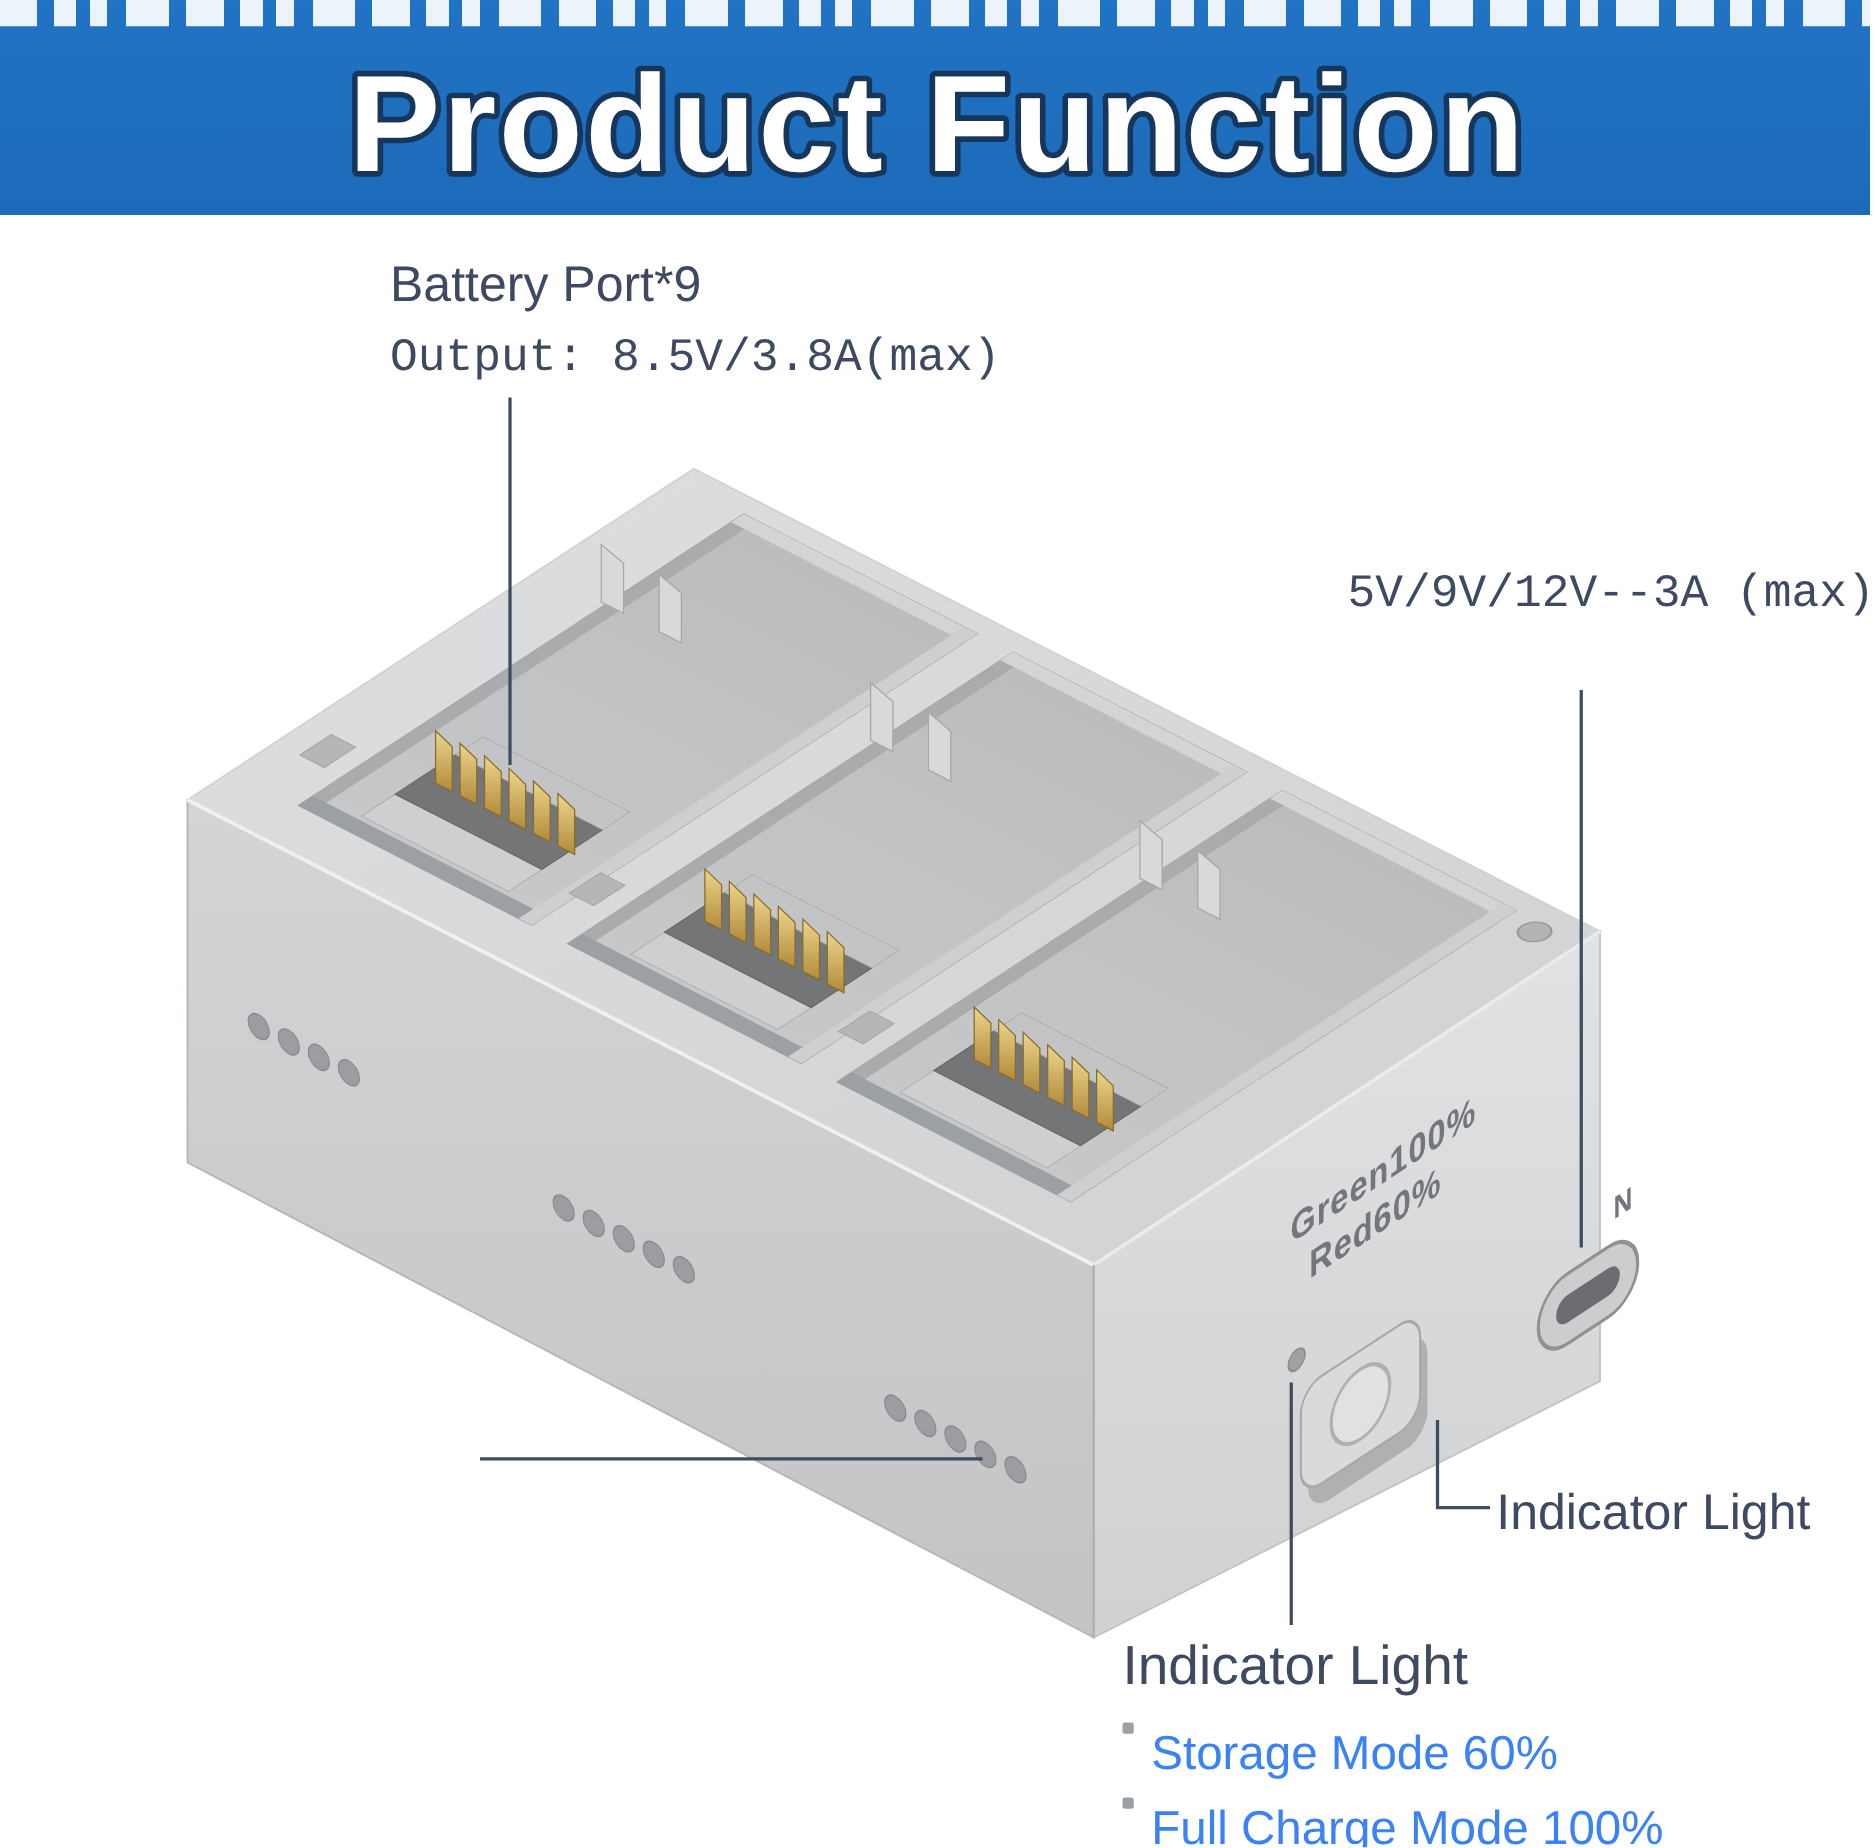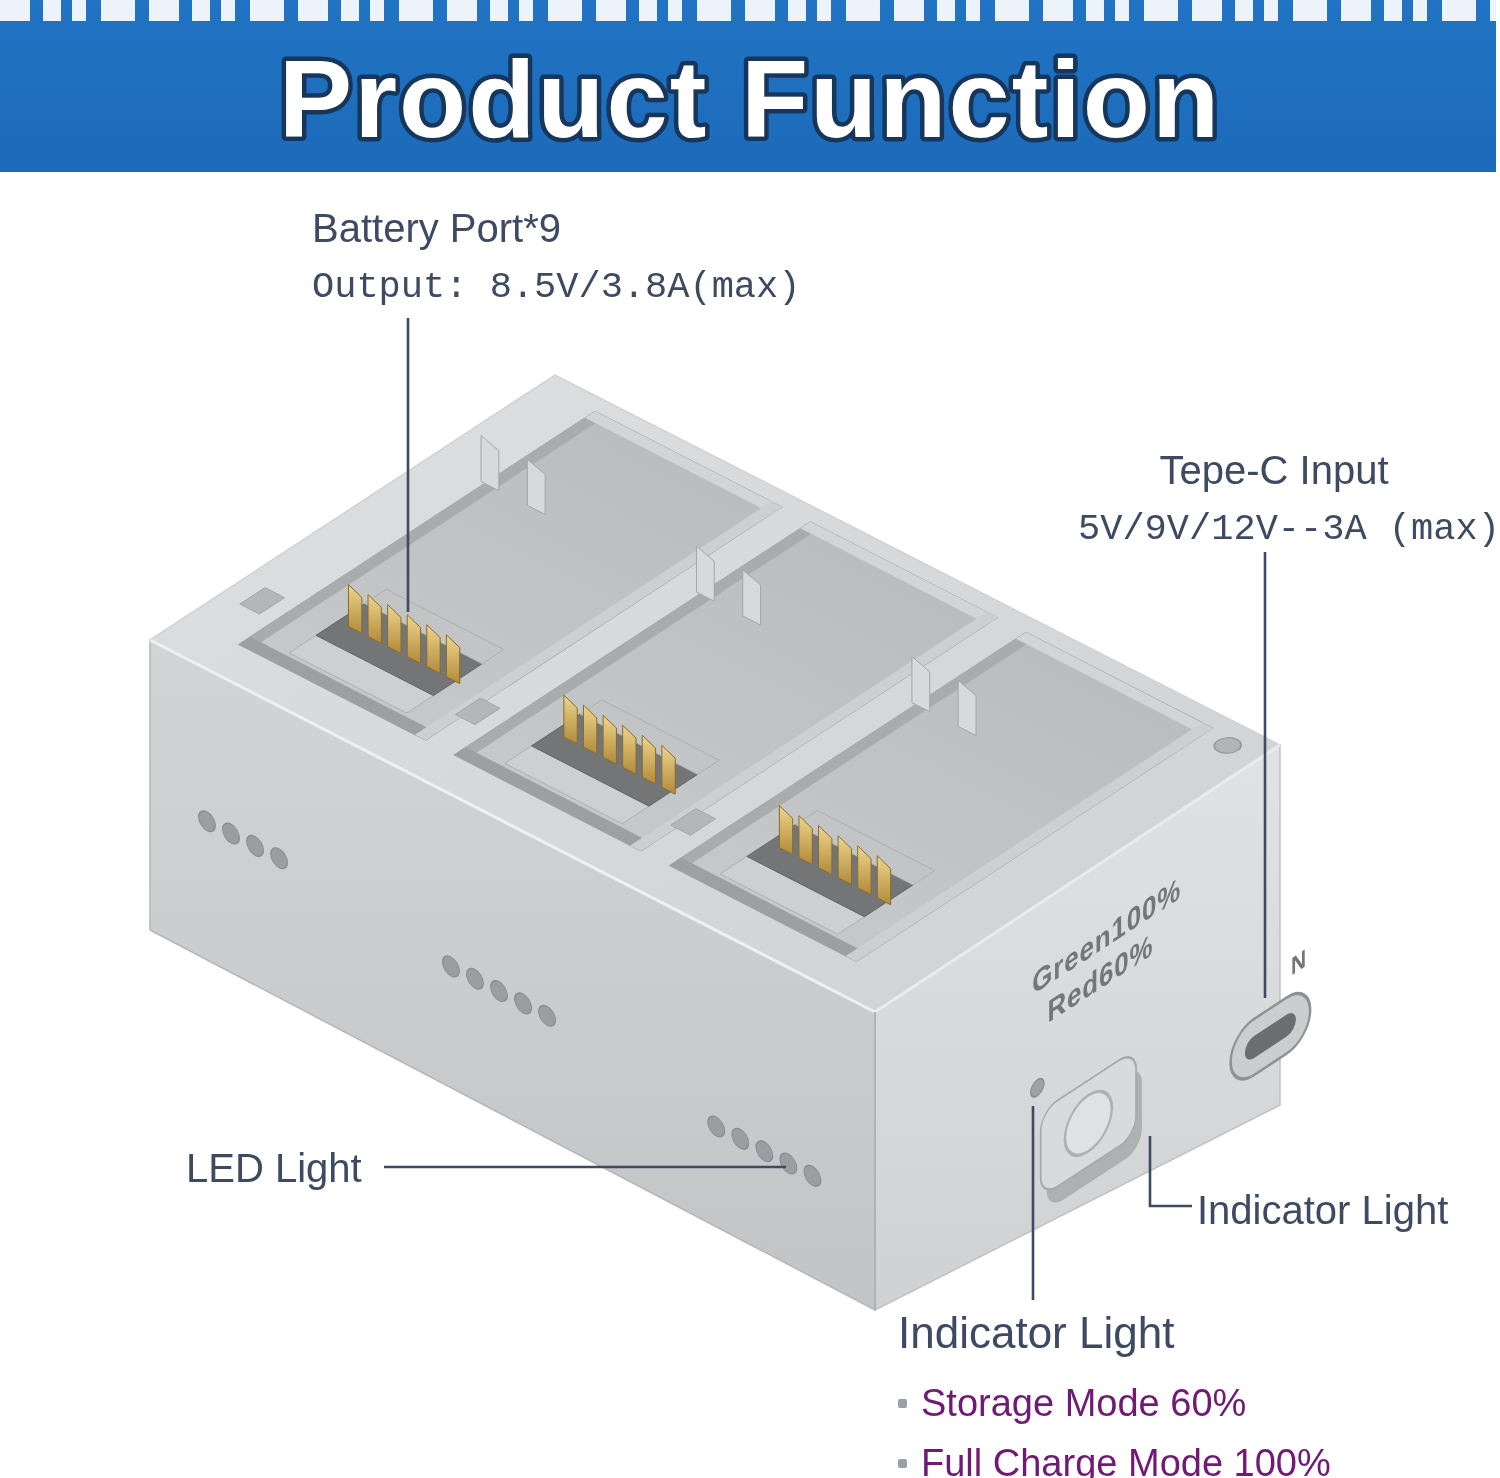--- a/index.html
+++ b/index.html
@@ -31,21 +31,21 @@
   
   .anno{position:absolute;color:#3d4a61;line-height:1.32;white-space:nowrap;}
   .anno .l1{font-size:40px;}
   .anno .l2{font-size:37px;margin-top:8px;font-family:Liberation Mono, monospace;}
   .anno-battery{left:312px;top:202px;text-align:left;}
   .anno-typec{left:1078px;top:444px;width:392px;text-align:center;}
   .anno-led{left:186px;top:1142px;font-size:40px;}
   .anno-ind-right{left:1197px;top:1184px;font-size:40px;}
   .anno-bottom{left:898px;top:1304px;}
   .anno-bottom .heading{font-size:44px;margin-bottom:16px;}
-  .mode-item{display:flex;align-items:center;font-size:38px;margin-top:10px;color:#701a75;}
+  .mode-item{display:flex;font-size:38px;margin-top:10px;color:#3b82f6;}
   .bullet{display:inline-block;width:9px;height:9px;border-radius:2px;background:#9aa0a6;margin-right:14px;flex:0 0 auto;}
 </style>
 </head>
 <body>
 
 <div id="stage">
 
   <div class="banner">
     <div class="banner-croptext"></div>
     <svg class="banner-svg" viewBox="0 0 1500 148">
@@ -191,25 +191,23 @@
       <path d="M1033 1106 V1300"></path>
     </g>
   </svg>
 
   <div class="anno anno-battery">
     <div class="l1">Battery Port*9</div>
     <div class="l2">Output: 8.5V/3.8A(max)</div>
   </div>
 
   <div class="anno anno-typec">
-    <div class="l1">Tepe-C Input</div>
     <div class="l2">5V/9V/12V--3A (max)</div>
   </div>
 
-  <div class="anno anno-led">LED Light</div>
 
   <div class="anno anno-ind-right">Indicator Light</div>
 
   <div class="anno anno-bottom">
     <div class="heading">Indicator Light</div>
     <div class="mode-item">
       <span class="bullet"></span>
       <span>Storage Mode 60%</span>
     </div>
     <div class="mode-item">

